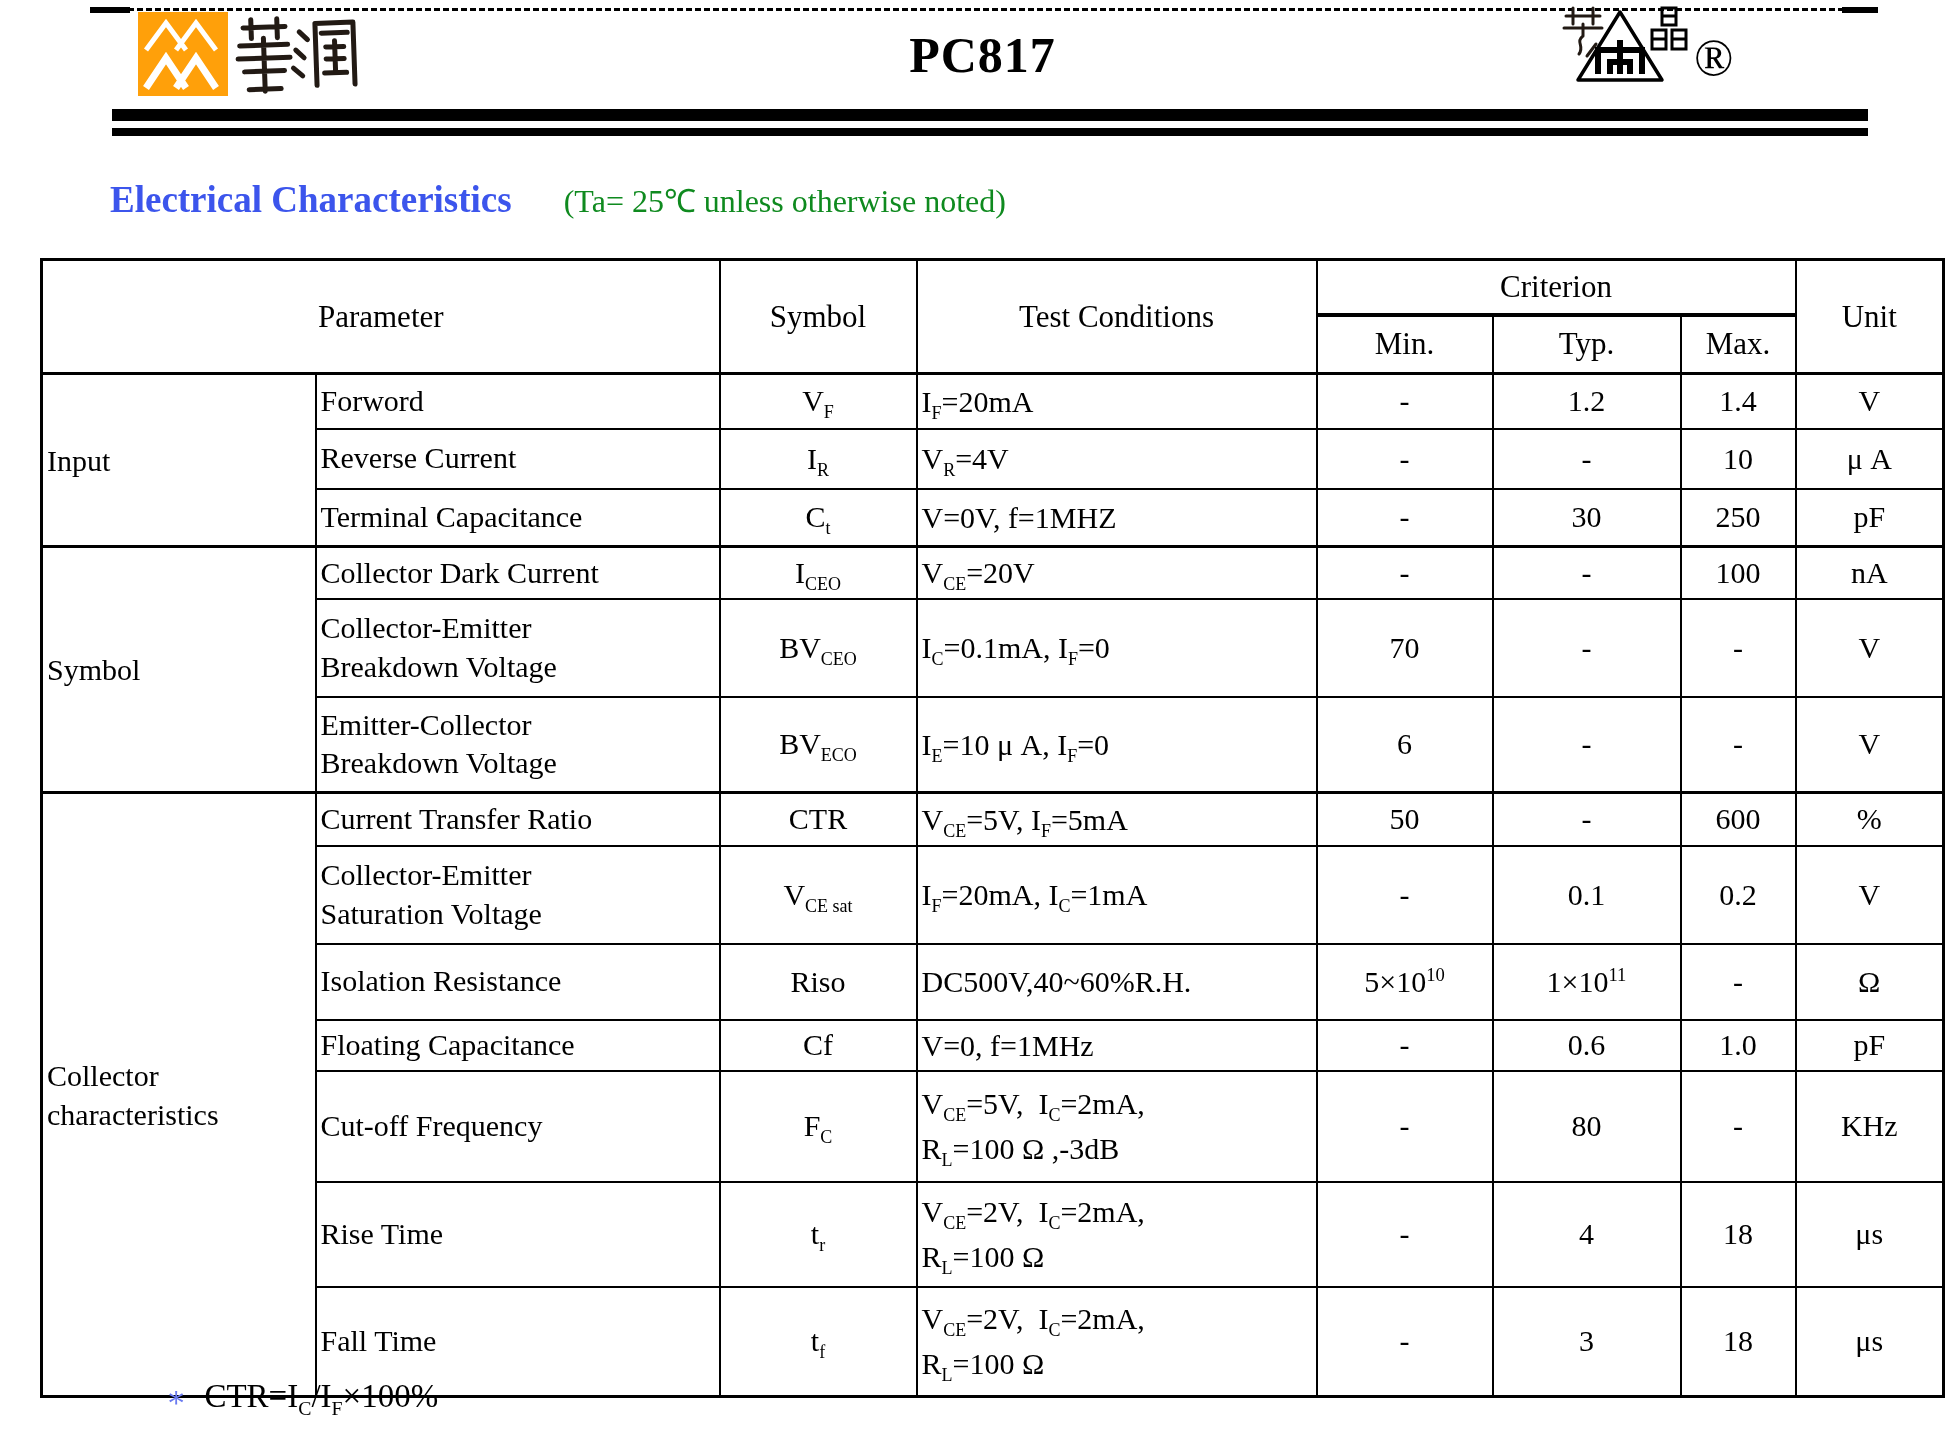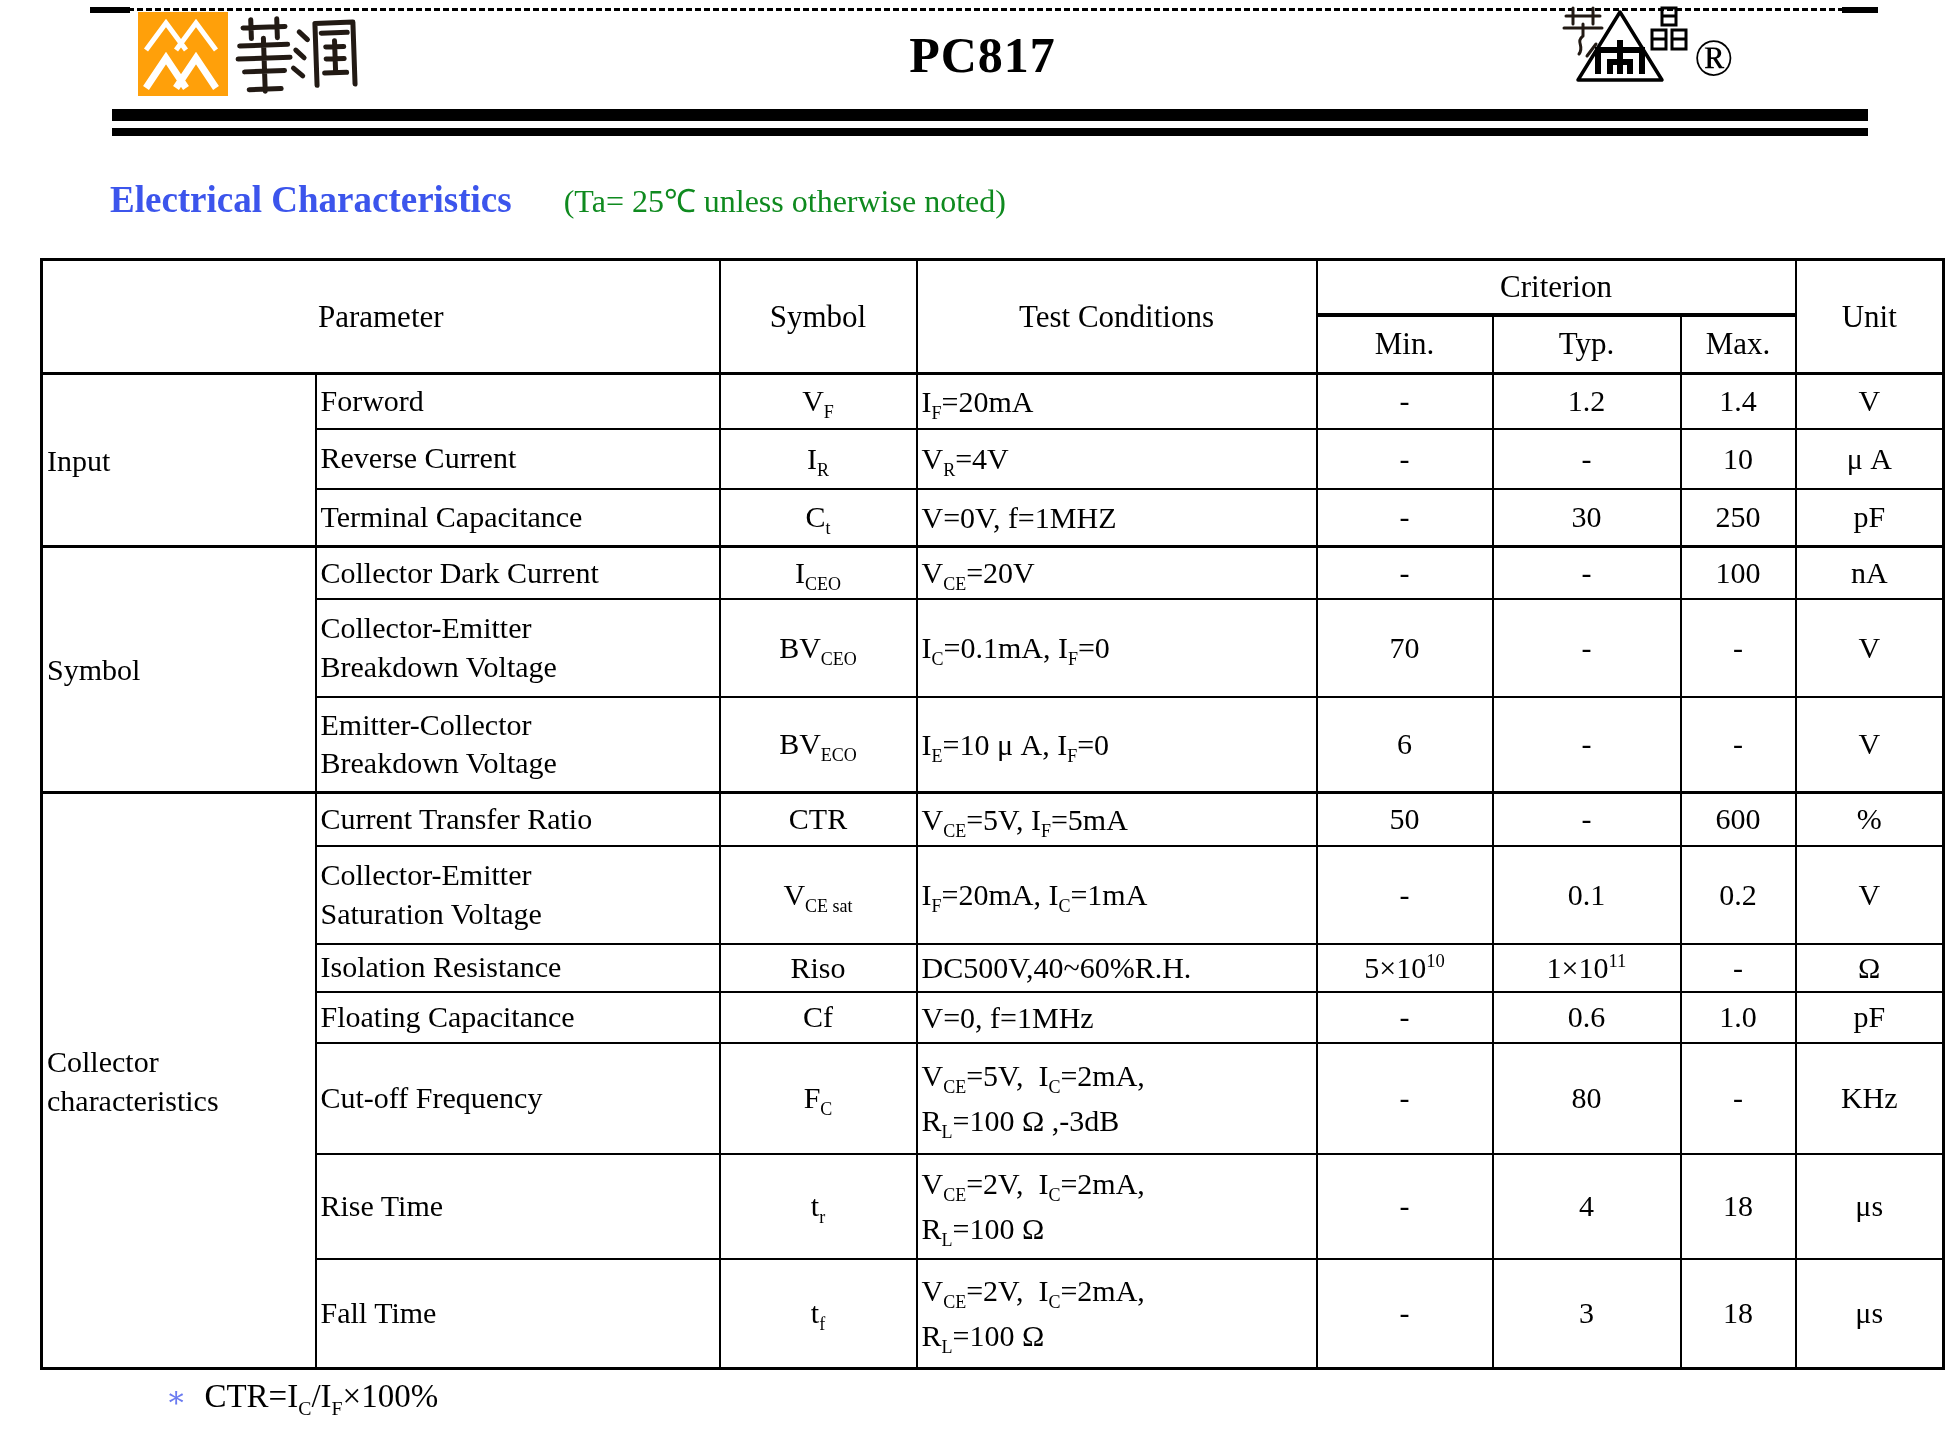--- a/index.html
+++ b/index.html
@@ -198,21 +198,21 @@
       <tr style="height: 98px;">
         <td class="cell-param">Collector-Emitter
 Saturation Voltage</td>
         <td class="cell-symbol">V<sub>CE sat</sub></td>
         <td class="cell-test">I<sub>F</sub>=20mA, I<sub>C</sub>=1mA</td>
         <td class="cell-min">-</td>
         <td class="cell-typ">0.1</td>
         <td class="cell-max">0.2</td>
         <td class="cell-unit">V</td>
       </tr>
-      <tr style="height: 48px;">
+      <tr style="height: 76px;">
         <td class="cell-param">Isolation Resistance</td>
         <td class="cell-symbol">Riso</td>
         <td class="cell-test">DC500V,40~60%R.H.</td>
         <td class="cell-min">5×10<sup>10</sup></td>
         <td class="cell-typ">1×10<sup>11</sup></td>
         <td class="cell-max">-</td>
         <td class="cell-unit">Ω</td>
       </tr>
       <tr style="height: 51px;">
         <td class="cell-param">Floating Capacitance</td>

